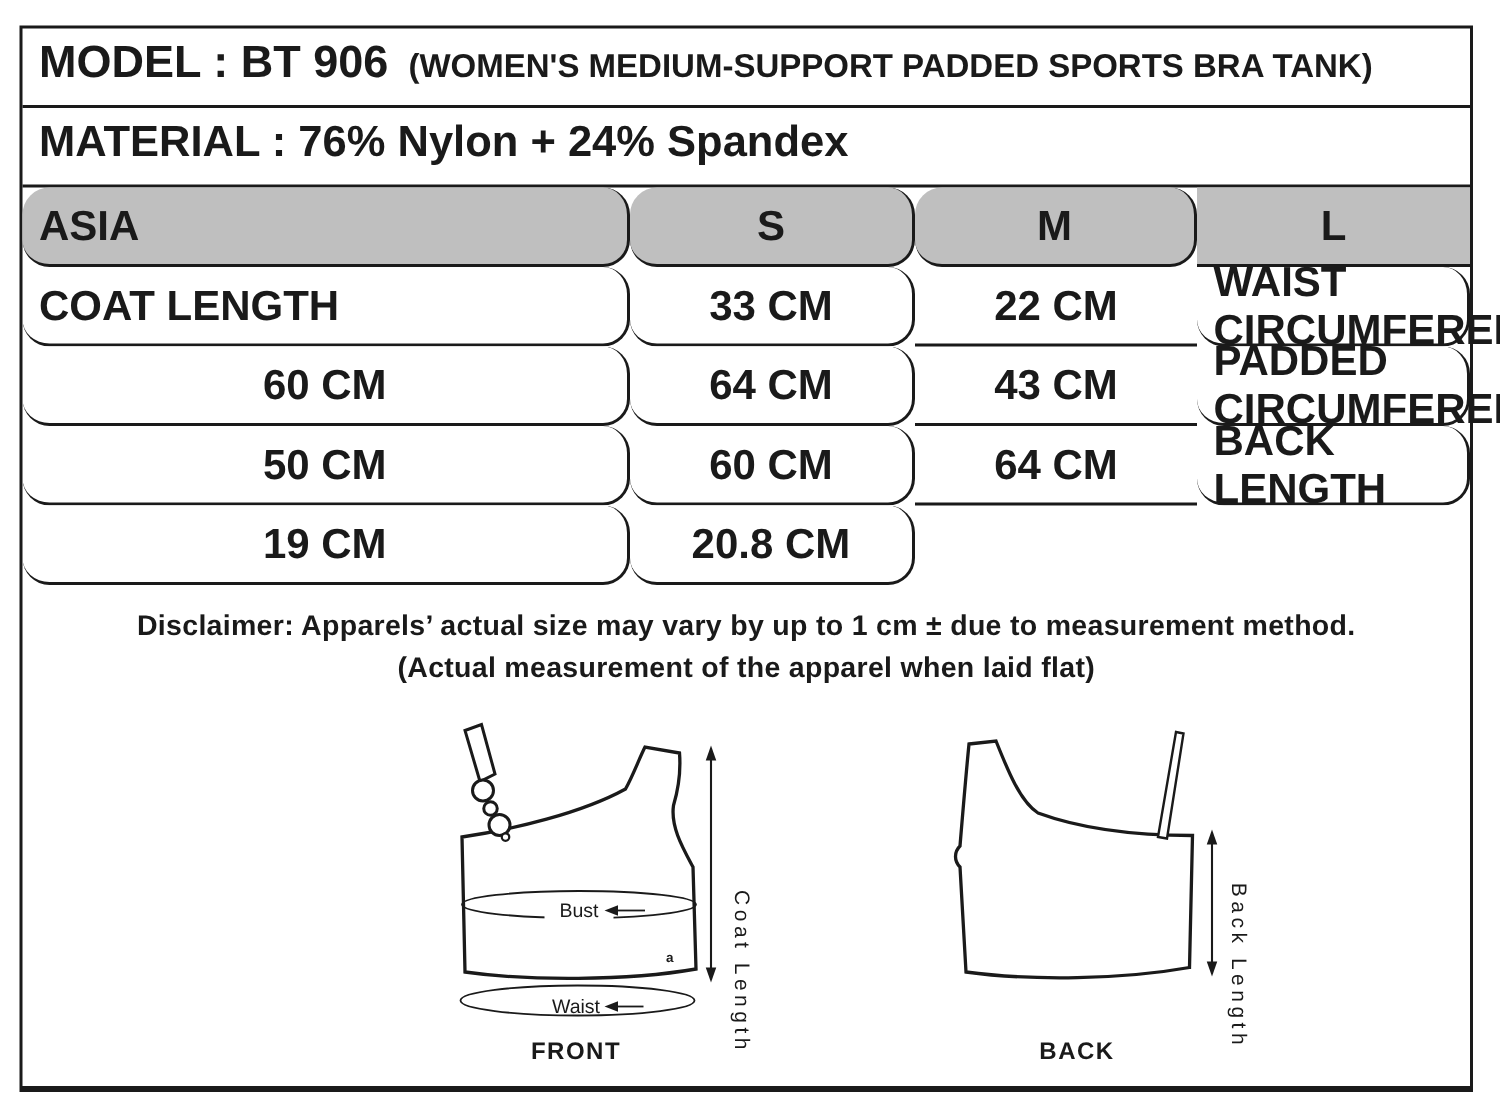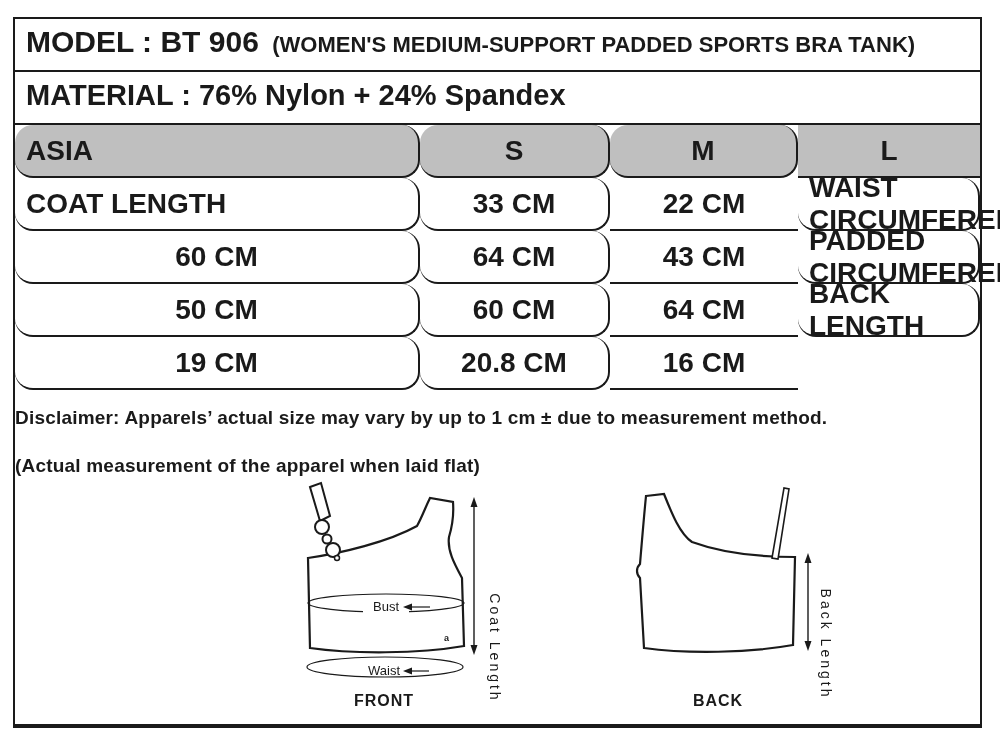--- a/index.html
+++ b/index.html
@@ -27,23 +27,23 @@
   }
   .cell{
     display:flex;align-items:center;font-size:28px;font-weight:700;
     border-bottom:2px solid var(--ink);
   }
   .cell.vline{border-right:2px solid var(--ink);border-radius:18px;}
   .cell.label{padding-left:11px;}
   .cell.val{justify-content:center;}
   .cell.head{background:var(--hdr);}
   .disclaimer{
-    text-align:left;padding-top:17px;font-size:19px;letter-spacing:.2px;
+    text-align:center;padding-top:17px;font-size:19px;letter-spacing:.2px;
   }
-  .disclaimer .line2{margin-top:26px;}
+  .disclaimer .line2{margin-top:6px;}
   .diagram{position:absolute;width:250px;height:240px;top:461px;}
   .diagram.front{left:245px;}
   .diagram.back{left:585px;}
   svg text{font-family:"Liberation Sans",sans-serif;fill:var(--ink);}
   .cap{font-size:16px;font-weight:700;letter-spacing:1px;}
   .meas{font-size:13px;font-weight:400;}
   .rot{font-size:14px;letter-spacing:3px;font-weight:400;}
   .logo-a{font-size:9px;font-weight:700;}
 </style>
 </head>
@@ -76,21 +76,20 @@
     <div class="cell val">43 CM</div>
 
     <div class="cell label vline">PADDED CIRCUMFERENCE</div>
     <div class="cell val vline">50 CM</div>
     <div class="cell val vline">60 CM</div>
     <div class="cell val">64 CM</div>
 
     <div class="cell label vline">BACK LENGTH</div>
     <div class="cell val vline">19 CM</div>
     <div class="cell val vline">20.8 CM</div>
-    <div class="cell val">16 CM</div>
   </div>
 
   <div class="disclaimer">
     <div class="line1">Disclaimer: Apparels’ actual size may vary by up to 1 cm ± due to measurement method.</div>
     <div class="line2">(Actual measurement of the apparel when laid flat)</div>
   </div>
 
   <svg class="diagram front" viewBox="0 0 250 240">
 
     <ellipse cx="125" cy="187" rx="78" ry="10" fill="none" stroke="#1a1a1a" stroke-width="1.2"></ellipse>

